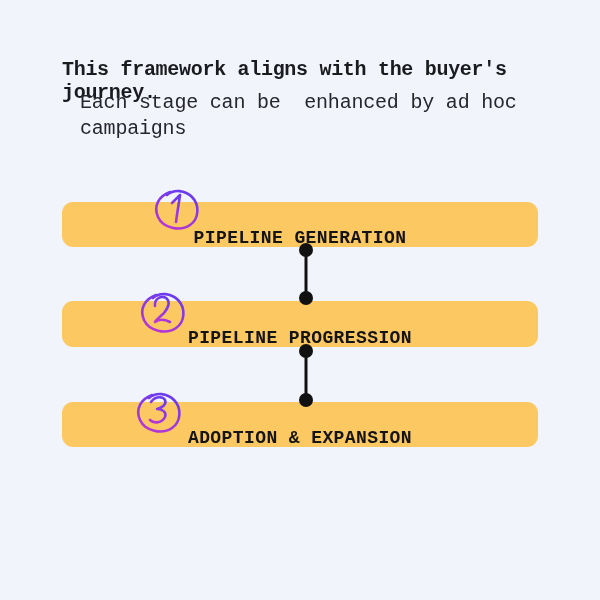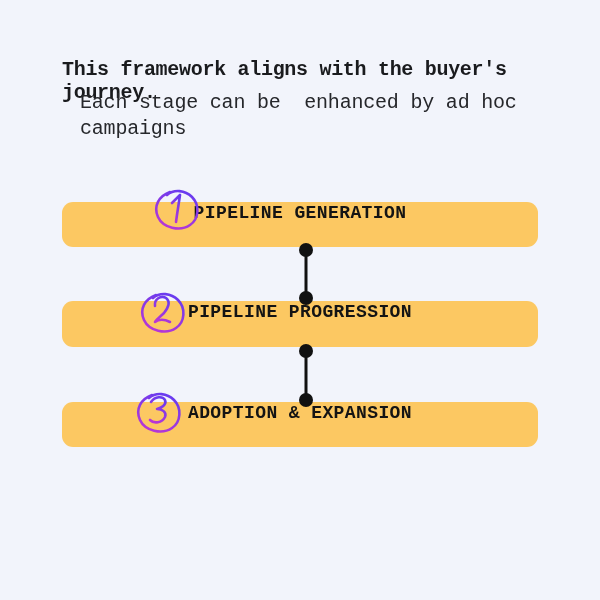--- a/index.html
+++ b/index.html
@@ -36,21 +36,21 @@
     white-space: pre-wrap;
     margin-left: 18px;
   }
   .stage {
     position: absolute;
     left: 62px;
     width: 476px;
     background: var(--bar-yellow, #FCC862);
     border-radius: 11px;
     display: flex;
-    align-items: flex-start;
+    align-items: flex-end;
     justify-content: center;
   }
   .stage-1 { top: 202px; height: 45px; }
   .stage-2 { top: 301px; height: 46px; }
   .stage-3 { top: 402px; height: 45px; }
   .stage-label {
     font-size: 18px;
     font-weight: 700;
     letter-spacing: 0.4px;
     color: var(--label-text, #141414);

